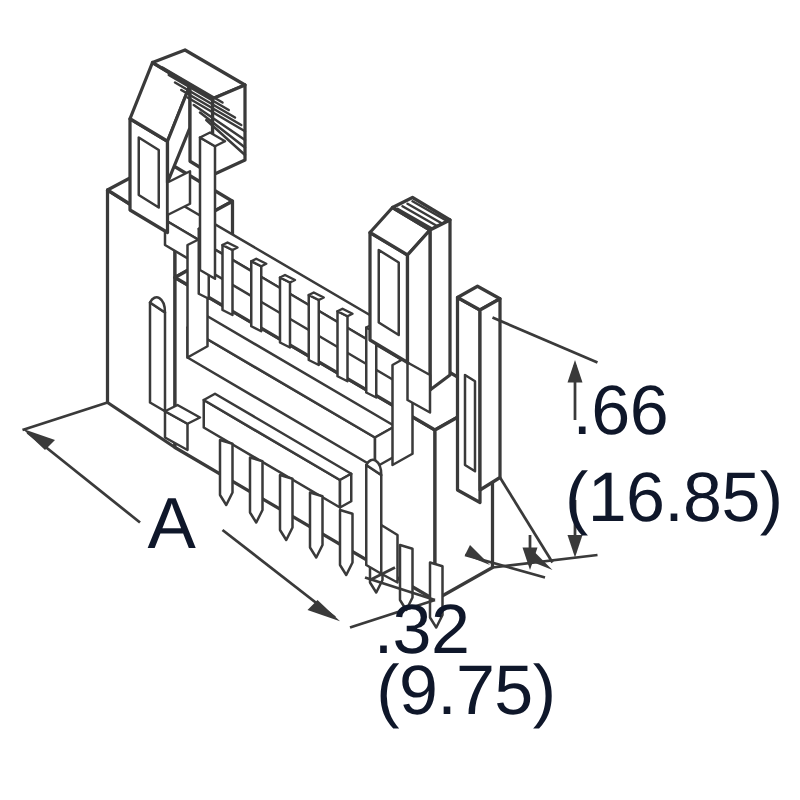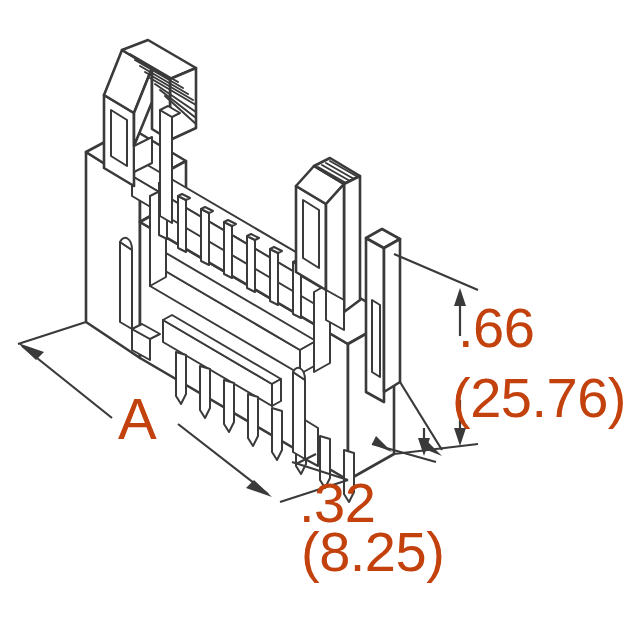--- a/index.html
+++ b/index.html
@@ -20,21 +20,21 @@
   #drawing {
     position: absolute;
     left: 0;
     top: 0;
     width: 640px;
     height: 640px;
     display: block;
   }
   .dim-text {
     position: absolute;
-    color: #c2410c;
+    color: #0f172a;
     font-family: "Liberation Sans", sans-serif;
     font-weight: 400;
     white-space: nowrap;
     line-height: 1;
     letter-spacing: -0.5px;
   }
   #txt-height-in {
     left: 458px;
     top: 300px;
     font-size: 56px;
@@ -287,19 +287,19 @@
       <path class="dimln" d="M 424,428 L 424,452"></path>
       <path class="arrw" d="M 424,456 L 418,438 L 430,438 Z"></path>
     </g>
 
   </svg>
 
   <div class="dim-text" id="txt-length">A</div>
 
   <div class="dim-text" id="txt-height-in">.66</div>
 
-  <div class="dim-text" id="txt-height-mm">(25.76)</div>
+  <div class="dim-text" id="txt-height-mm">(16.85)</div>
 
   <div class="dim-text" id="txt-depth-in">.32</div>
 
-  <div class="dim-text" id="txt-depth-mm">(8.25)</div>
+  <div class="dim-text" id="txt-depth-mm">(9.75)</div>
 
 </div>
 
 </body></html>

